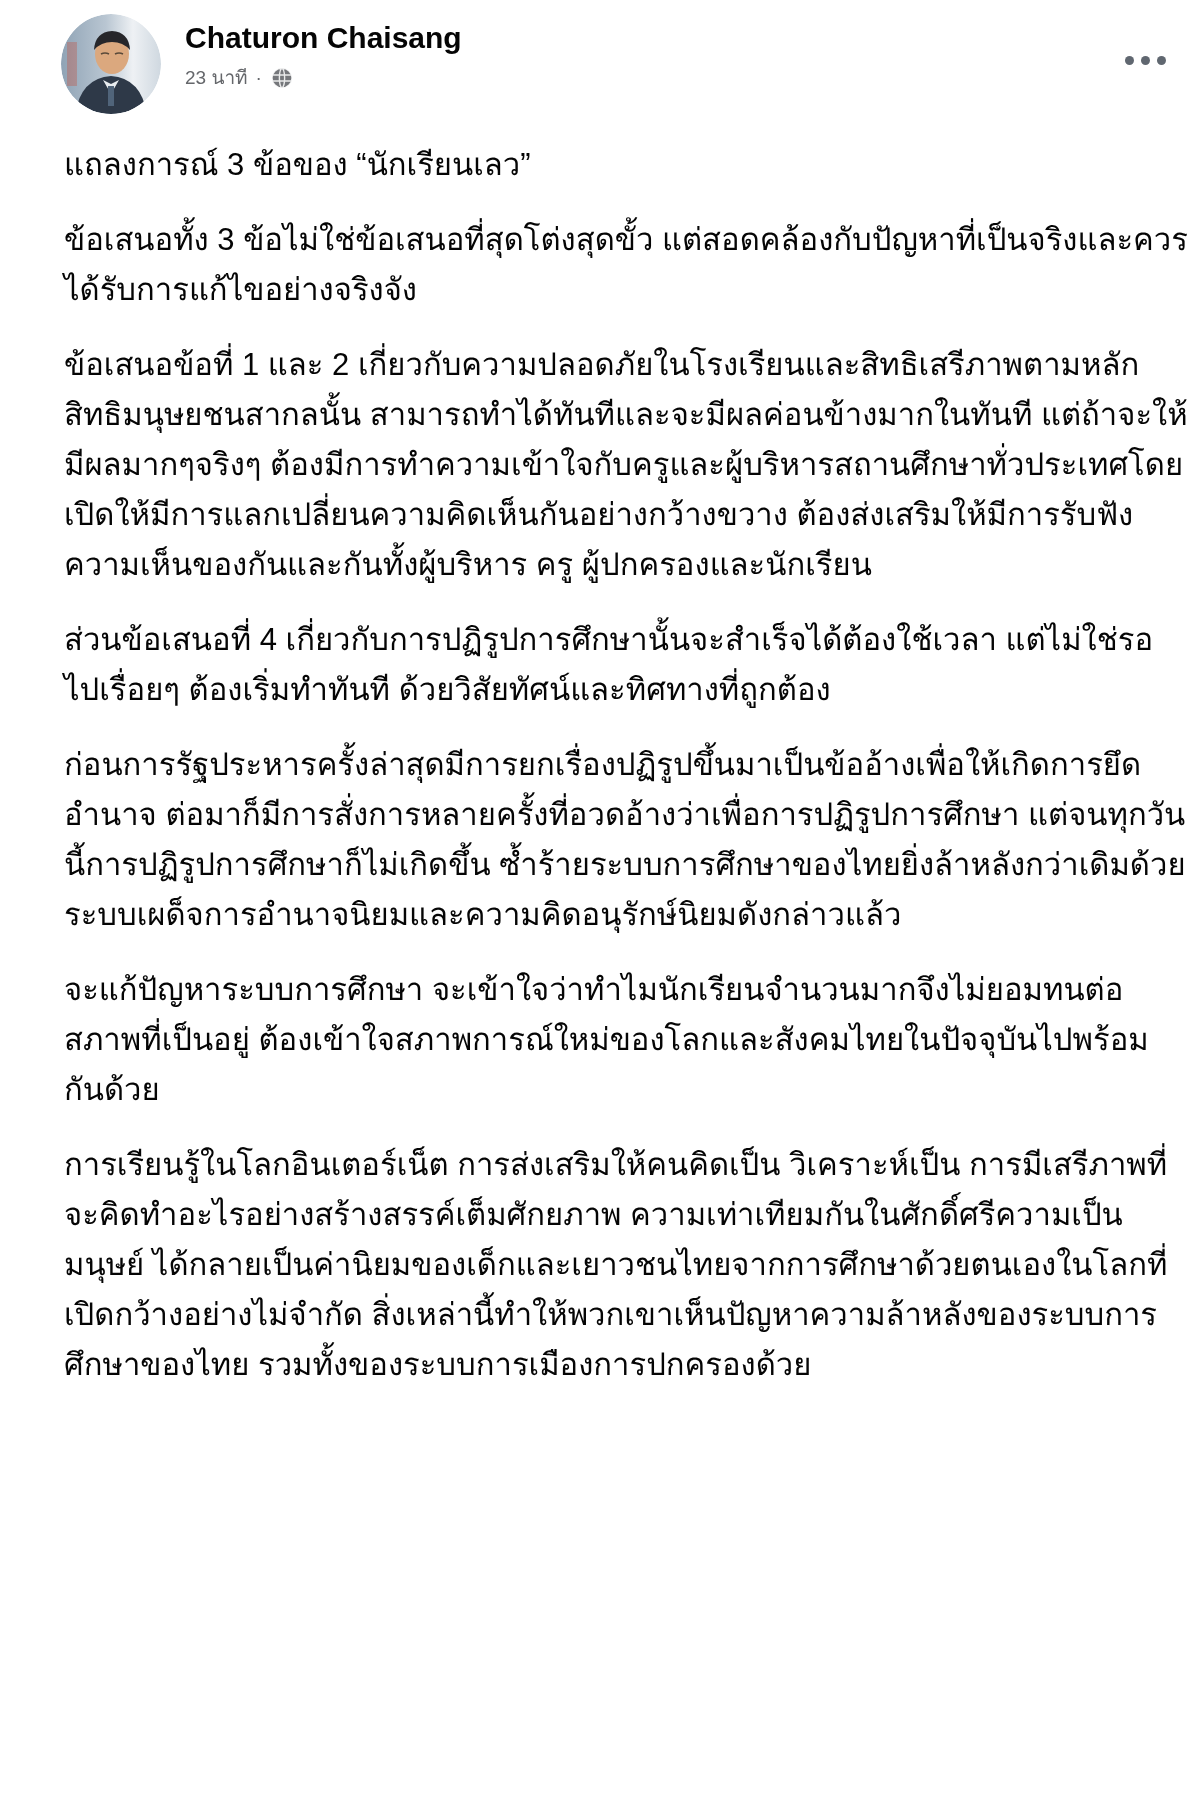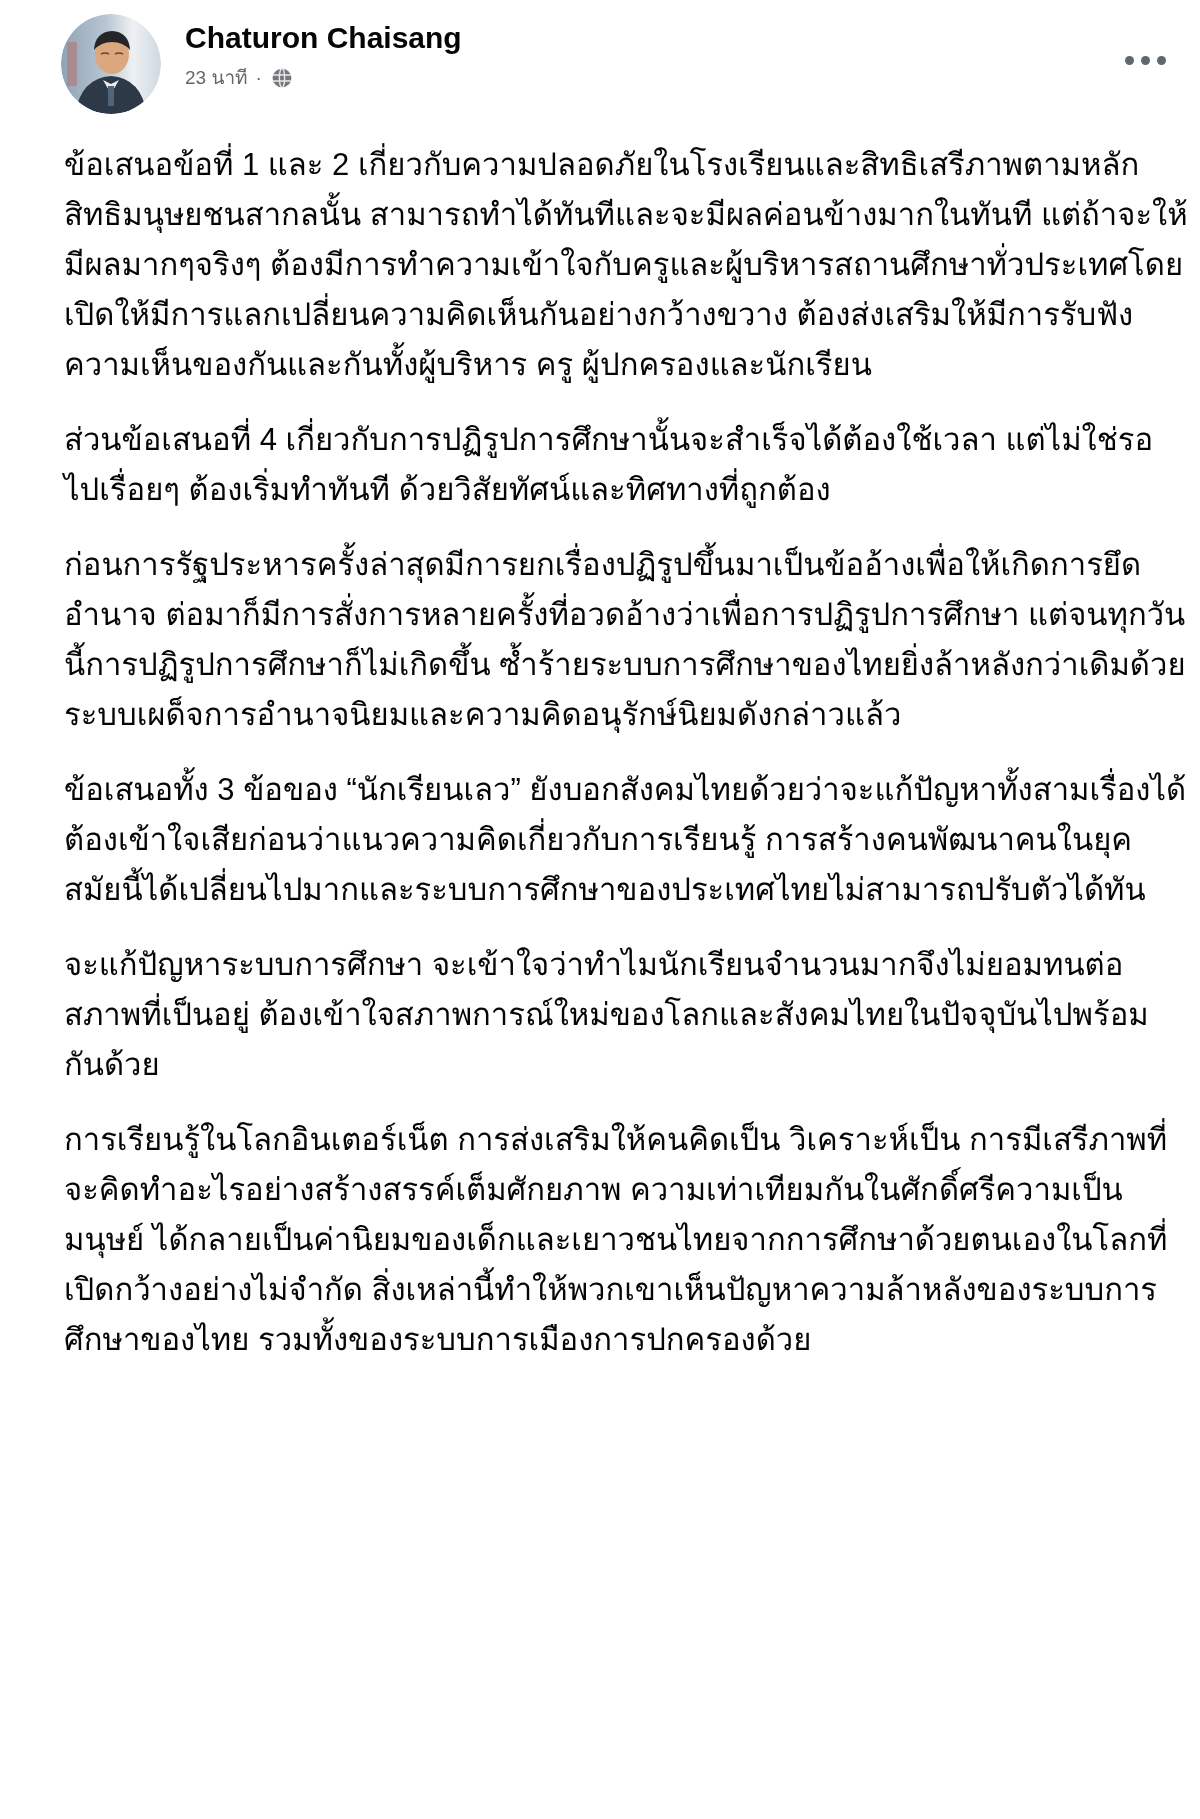--- a/index.html
+++ b/index.html
@@ -129,21 +129,22 @@
     </div>
 
     <button class="more-btn" aria-label="more options">
       <i></i>
       <i></i>
       <i></i>
     </button>
   </div>
 
   <div class="post-content">
+    <p>แถลงการณ์ 3 ข้อของ “นักเรียนเลว”</p>
+    <p>ข้อเสนอทั้ง 3 ข้อไม่ใช่ข้อเสนอที่สุดโต่งสุดขั้ว แต่สอดคล้องกับปัญหาที่เป็นจริงและควรได้รับการแก้ไขอย่างจริงจัง</p>
     <p>ข้อเสนอข้อที่ 1 และ 2 เกี่ยวกับความปลอดภัยในโรงเรียนและสิทธิเสรีภาพตามหลักสิทธิมนุษยชนสากลนั้น สามารถทำได้ทันทีและจะมีผลค่อนข้างมากในทันที แต่ถ้าจะให้มีผลมากๆจริงๆ ต้องมีการทำความเข้าใจกับครูและผู้บริหารสถานศึกษาทั่วประเทศโดยเปิดให้มีการแลกเปลี่ยนความคิดเห็นกันอย่างกว้างขวาง ต้องส่งเสริมให้มีการรับฟังความเห็นของกันและกันทั้งผู้บริหาร ครู ผู้ปกครองและนักเรียน</p>
     <p>ส่วนข้อเสนอที่ 4 เกี่ยวกับการปฏิรูปการศึกษานั้นจะสำเร็จได้ต้องใช้เวลา แต่ไม่ใช่รอไปเรื่อยๆ ต้องเริ่มทำทันที ด้วยวิสัยทัศน์และทิศทางที่ถูกต้อง</p>
     <p>ก่อนการรัฐประหารครั้งล่าสุดมีการยกเรื่องปฏิรูปขึ้นมาเป็นข้ออ้างเพื่อให้เกิดการยึดอำนาจ ต่อมาก็มีการสั่งการหลายครั้งที่อวดอ้างว่าเพื่อการปฏิรูปการศึกษา แต่จนทุกวันนี้การปฏิรูปการศึกษาก็ไม่เกิดขึ้น ซ้ำร้ายระบบการศึกษาของไทยยิ่งล้าหลังกว่าเดิมด้วยระบบเผด็จการอำนาจนิยมและความคิดอนุรักษ์นิยมดังกล่าวแล้ว</p>
-    <p>ข้อเสนอทั้ง 3 ข้อของ “นักเรียนเลว” ยังบอกสังคมไทยด้วยว่าจะแก้ปัญหาทั้งสามเรื่องได้ต้องเข้าใจเสียก่อนว่าแนวความคิดเกี่ยวกับการเรียนรู้ การสร้างคนพัฒนาคนในยุคสมัยนี้ได้เปลี่ยนไปมากและระบบการศึกษาของประเทศไทยไม่สามารถปรับตัวได้ทัน</p>
     <p>จะแก้ปัญหาระบบการศึกษา จะเข้าใจว่าทำไมนักเรียนจำนวนมากจึงไม่ยอมทนต่อสภาพที่เป็นอยู่ ต้องเข้าใจสภาพการณ์ใหม่ของโลกและสังคมไทยในปัจจุบันไปพร้อมกันด้วย</p>
     <p>การเรียนรู้ในโลกอินเตอร์เน็ต การส่งเสริมให้คนคิดเป็น วิเคราะห์เป็น การมีเสรีภาพที่จะคิดทำอะไรอย่างสร้างสรรค์เต็มศักยภาพ ความเท่าเทียมกันในศักดิ์ศรีความเป็นมนุษย์ ได้กลายเป็นค่านิยมของเด็กและเยาวชนไทยจากการศึกษาด้วยตนเองในโลกที่เปิดกว้างอย่างไม่จำกัด สิ่งเหล่านี้ทำให้พวกเขาเห็นปัญหาความล้าหลังของระบบการศึกษาของไทย รวมทั้งของระบบการเมืองการปกครองด้วย</p>
   </div>
 
 </div>
 
 </body></html>

